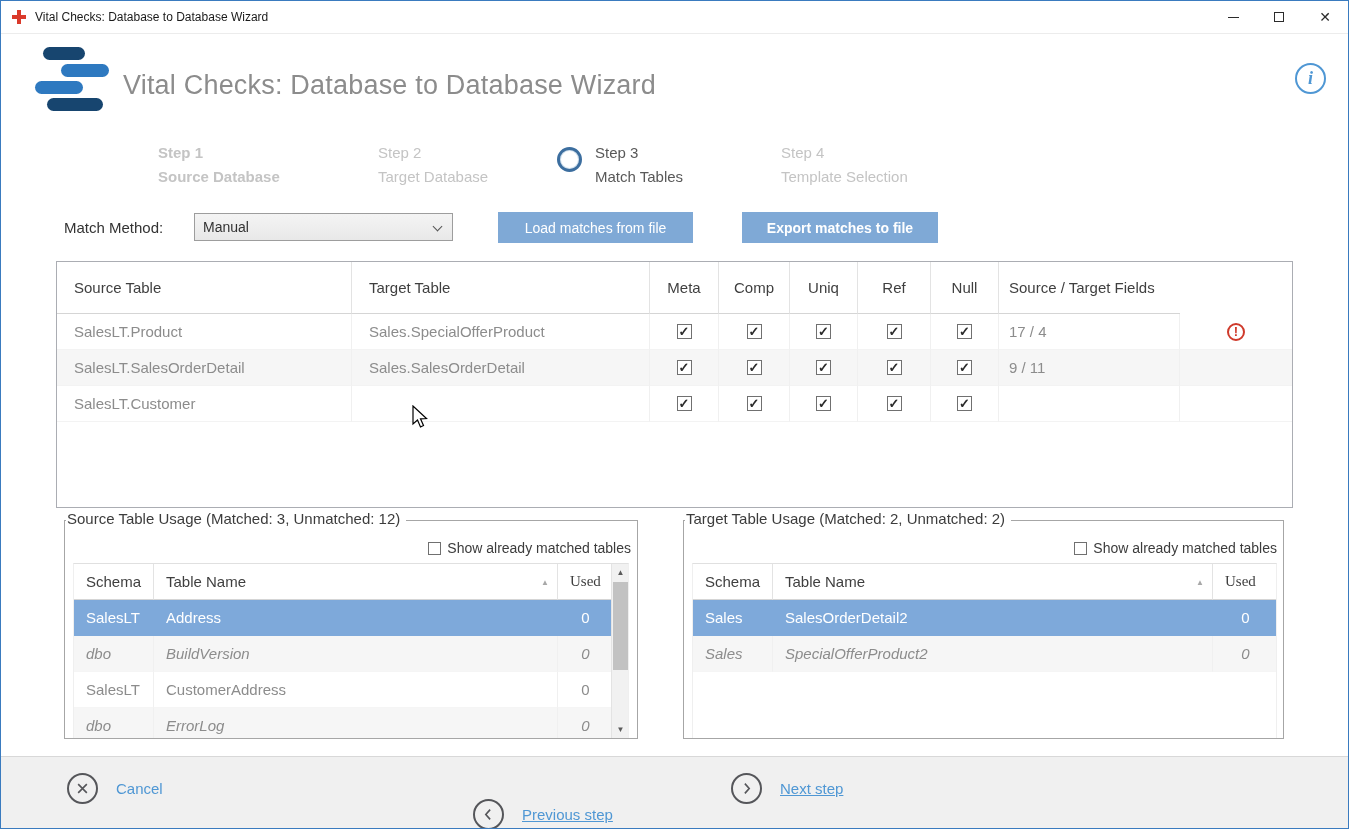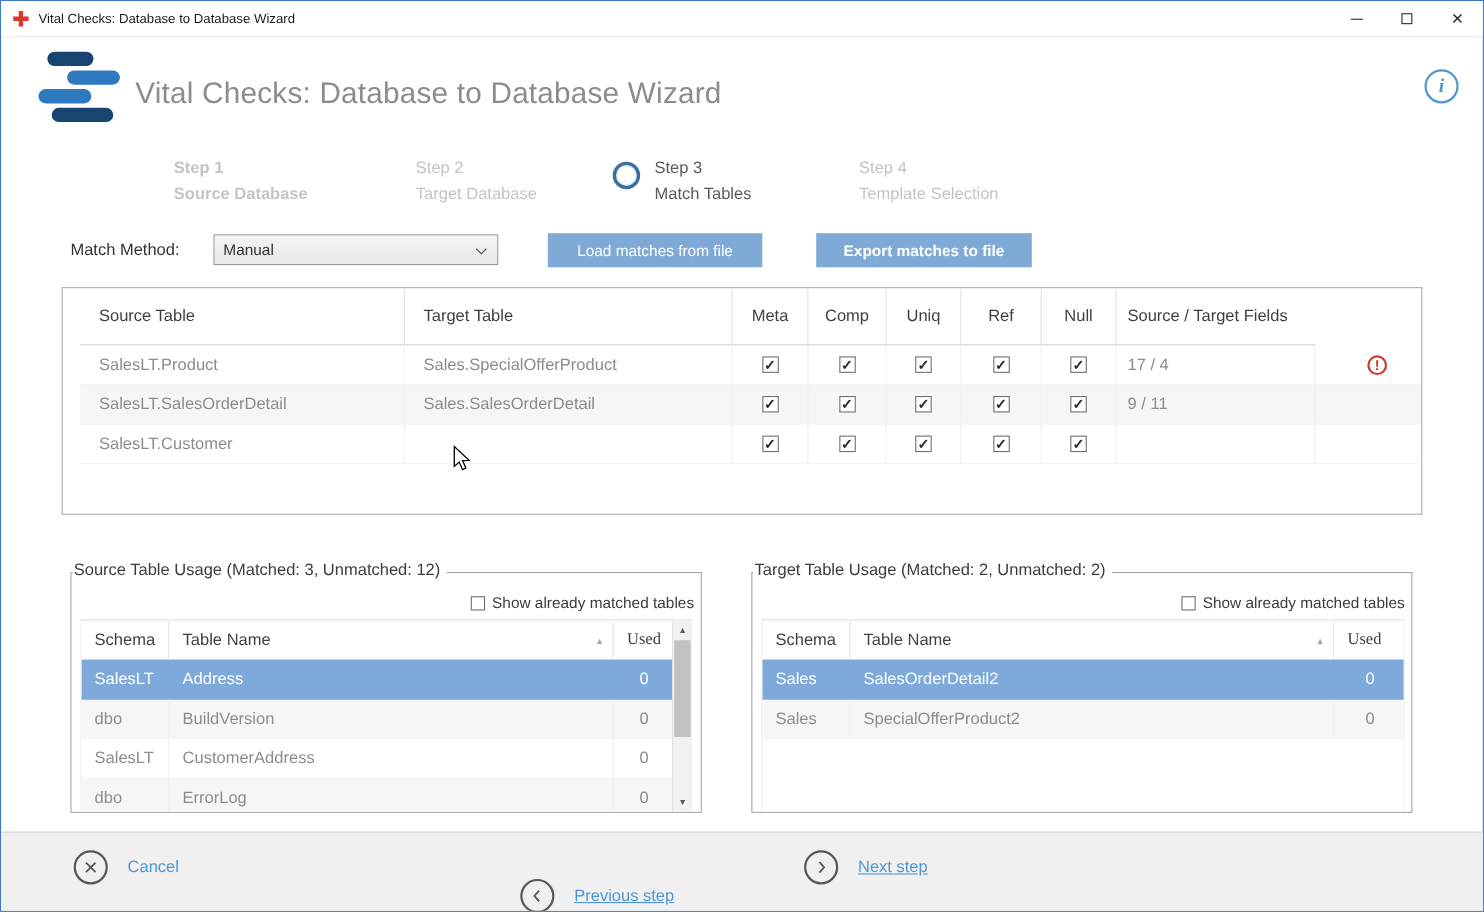--- a/index.html
+++ b/index.html
@@ -42,21 +42,21 @@
   .dropdown { position:absolute; left:193px; top:212px; width:259px; height:28px; border:1px solid #9d9d9d;
               background:linear-gradient(#f4f4f4,#e8e8e8); display:flex; align-items:center; padding-left:8px;
               font-size:14px; color:#333; }
   .dd-arrow { position:absolute; right:11px; top:9px; width:7px; height:7px; border-right:1.5px solid #555; border-bottom:1.5px solid #555; transform:rotate(45deg); }
   .btn { position:absolute; top:211px; height:31px; background:#7fa9d6; color:#fff; font-size:14px;
          display:flex; align-items:center; justify-content:center; cursor:default; }
   .btn-load { left:497px; width:195px; }
   .btn-export { left:741px; width:196px;font-weight:bold; }
 
   
-  .match-table { position:absolute; left:55px; top:260px; width:1237px; height:207px; border:1px solid #abadb3; background:#fff; overflow:hidden;padding-left:16px; }
+  .match-table { position:absolute; left:55px; top:260px; width:1237px; height:247px; border:1px solid #abadb3; background:#fff; overflow:hidden; }
   .mt-grid { display:grid; grid-template-columns:295px 298px 69px 71px 68px 73px 68px 181px 112px; }
   .mt-header { height:52px; }
   .mt-header .hcell { display:flex; align-items:center; border-right:1px solid #e3e3e3; border-bottom:1px solid #d5d5d5;
                       font-size:15px; color:#3f3f3f; padding-left:17px; }
   .mt-header .hcell:last-child { border-right:none; }
   .mt-header .hcell.center { justify-content:center; padding-left:0; }
   .mt-header .hcell.fields { padding-left:10px; line-height:19px; }
   .mt-row { height:36px; }
   .mt-row .cell { display:flex; align-items:center; font-size:15px; color:#8c8c8c; padding-left:17px;
                   border-right:1px solid #f0f0f0; border-bottom:1px solid #f3f3f3; }
@@ -91,21 +91,21 @@
   .panel-right .ug { grid-template-columns:80px 440px 65px; width:585px; }
   .u-header { height:36px; }
   .u-header .hcell { display:flex; align-items:center; font-size:15px; color:#3f3f3f; padding-left:12px;
                      border-right:1px solid #e3e3e3; border-bottom:1px solid #d5d5d5; position:relative; }
   .u-header .hcell:last-child { border-right:none;font-family:Liberation Serif, serif; }
   .sort-arrow { position:absolute; right:8px; top:14px; font-size:8px; color:#a8a8a8; }
   .u-row { height:36px; }
   .u-row .cell { display:flex; align-items:center; font-size:15px; color:#8c8c8c; padding-left:12px;
                  border-right:1px solid #f0f0f0; border-bottom:1px solid #f5f5f5; }
   .u-row .cell:last-child { border-right:none; justify-content:center; padding-left:0; }
-  .u-row.alt { background:#f6f6f6; }
+  .u-row.alt { background:#f6f6f6;font-style:italic; }
   .u-row.selected { background:#7ea9da; }
   .u-row.selected .cell { color:#fff; border-right-color:#7ea9da; border-bottom-color:#7ea9da; }
 
   
   .scrollbar { position:absolute; top:0; right:0; bottom:0; width:17px; background:#f1f1f1; border-left:1px solid #e3e3e3; }
   .sb-arrow { position:absolute; left:0; width:17px; height:17px; display:flex; align-items:center; justify-content:center; font-size:8px; color:#5a5a5a; }
   .sb-up { top:0; }
   .sb-down { bottom:0; }
   .sb-thumb { position:absolute; left:1px; top:18px; width:15px; height:88px; background:#c2c2c2; }
 

